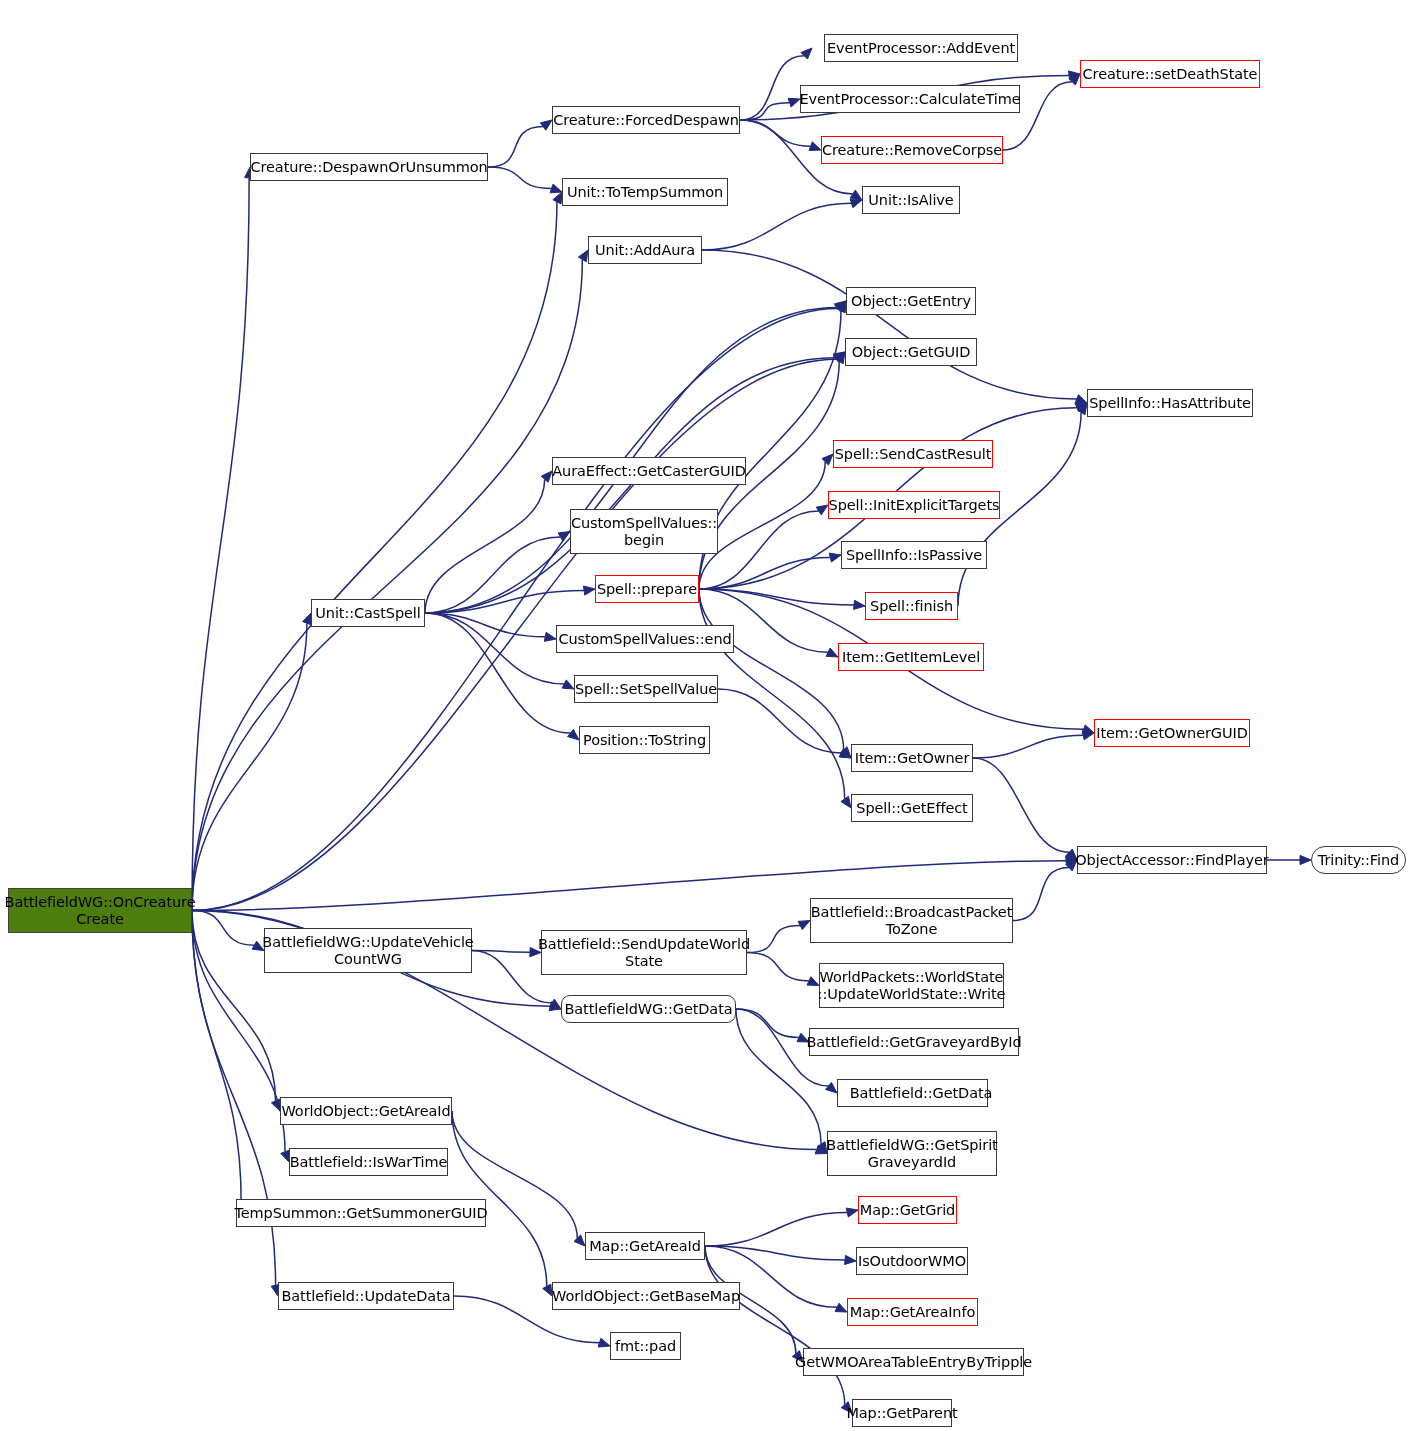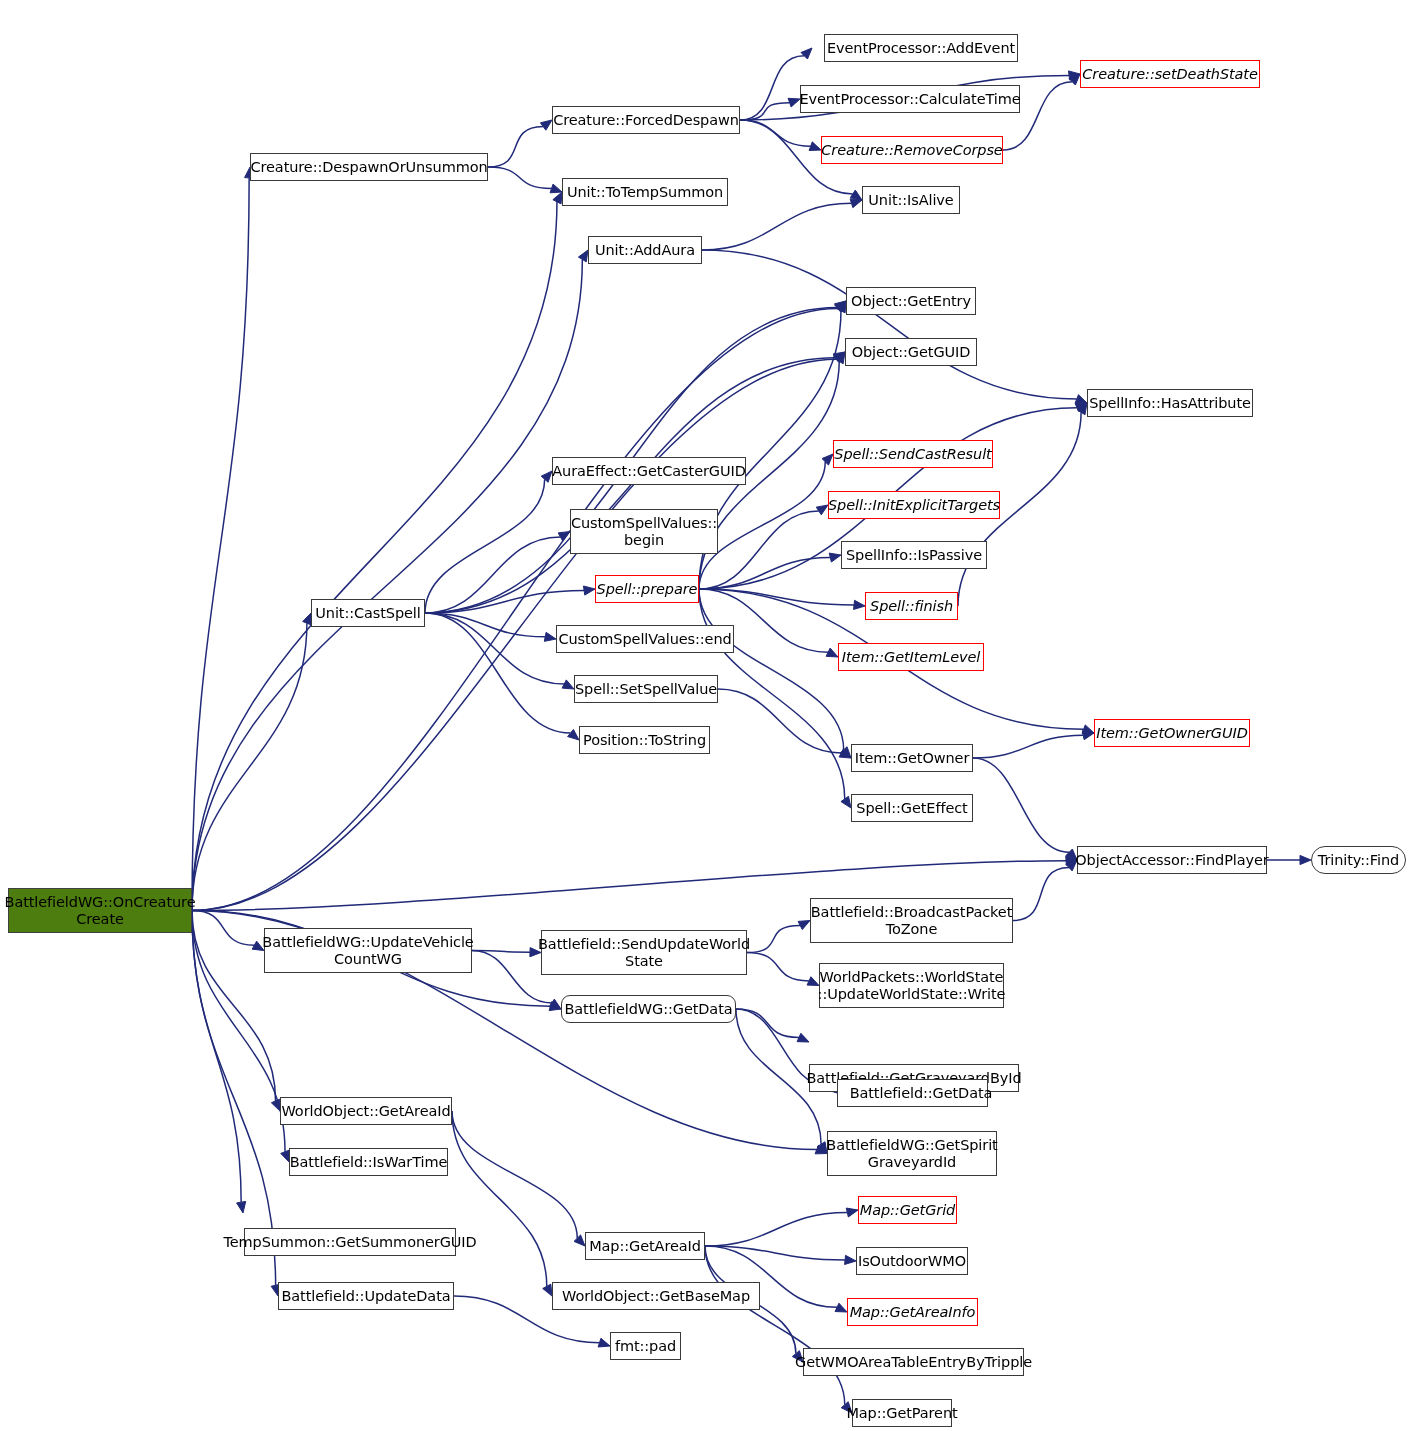--- a/index.html
+++ b/index.html
@@ -14,21 +14,21 @@
     font-size:14.5px;
     line-height:1.12;
     display:flex;
     align-items:center;
     justify-content:center;
     text-align:center;
     white-space:pre-line;
     padding:1px 5px;
     letter-spacing:-0.1px;
   }
-  .node.red{border:1.5px solid #ff0000;font-style:italic;}
+  .node.red{border:1.5px solid #ff0000;}
   .node.current{background:#4d7c0f;border:1px solid #404040;}
   svg.edges{position:absolute;left:0;top:0;width:1411px;height:1431px;pointer-events:none;}
   svg.edges path{fill:none;stroke:#212a78;stroke-width:1.5px;}
   svg.edges polygon{fill:#212a78;stroke:#212a78;stroke-width:1px;}
 </style>
 </head>
 <body>
 
 <div id="canvas">
   <svg class="edges" id="edge-layer" viewBox="0 0 1411 1431">
@@ -196,30 +196,30 @@
       <div class="node" style="left: 1311px; top: 846px; width: 95px; height: 28px; border-radius: 14px;">Trinity::Find</div>
       <div class="node" style="left: 810px; top: 898px; width: 203px; height: 45px;">Battlefield::BroadcastPacket
 ToZone</div>
       <div class="node" style="left: 264px; top: 928px; width: 208px; height: 45px;">BattlefieldWG::UpdateVehicle
 CountWG</div>
       <div class="node" style="left: 541px; top: 930px; width: 206px; height: 45px;">Battlefield::SendUpdateWorld
 State</div>
       <div class="node" style="left: 819px; top: 963px; width: 185px; height: 45px;">WorldPackets::WorldState
 ::UpdateWorldState::Write</div>
       <div class="node" style="left: 561px; top: 995px; width: 175px; height: 28px; border-radius: 9px;">BattlefieldWG::GetData</div>
-      <div class="node" style="left: 809px; top: 1028px; width: 210px; height: 28px; margin-top: 36px;">Battlefield::GetGraveyardById</div>
+      <div class="node" style="left: 809px; top: 1028px; width: 210px; height: 28px;">Battlefield::GetGraveyardById</div>
       <div class="node" style="left: 837px; top: 1079px; width: 151px; height: 28px; padding-left: 22px;">Battlefield::GetData</div>
       <div class="node" style="left: 827px; top: 1131px; width: 170px; height: 45px;">BattlefieldWG::GetSpirit
 GraveyardId</div>
       <div class="node" style="left: 280px; top: 1097px; width: 172px; height: 28px;">WorldObject::GetAreaId</div>
       <div class="node" style="left: 289px; top: 1148px; width: 159px; height: 28px;">Battlefield::IsWarTime</div>
-      <div class="node" style="left: 244px; top: 1199px; width: 212px; height: 28px; margin-top: 29px;">TempSummon::GetSummonerGUID</div>
+      <div class="node" style="left: 236px; top: 1199px; width: 250px; height: 28px;">TempSummon::GetSummonerGUID</div>
       <div class="node" style="left: 585px; top: 1232px; width: 120px; height: 28px;">Map::GetAreaId</div>
       <div class="node red" style="left: 858px; top: 1196px; width: 99px; height: 28px;">Map::GetGrid</div>
       <div class="node" style="left: 856px; top: 1247px; width: 112px; height: 28px;">IsOutdoorWMO</div>
       <div class="node" style="left: 278px; top: 1282px; width: 176px; height: 28px;">Battlefield::UpdateData</div>
-      <div class="node" style="left: 552px; top: 1282px; width: 208px; height: 28px;">WorldObject::GetBaseMap</div>
+      <div class="node" style="left: 552px; top: 1282px; width: 188px; height: 28px;">WorldObject::GetBaseMap</div>
       <div class="node red" style="left: 847px; top: 1298px; width: 131px; height: 28px;">Map::GetAreaInfo</div>
       <div class="node" style="left: 610px; top: 1332px; width: 71px; height: 28px;">fmt::pad</div>
       <div class="node" style="left: 803px; top: 1348px; width: 221px; height: 28px;">GetWMOAreaTableEntryByTripple</div>
       <div class="node" style="left: 852px; top: 1399px; width: 100px; height: 28px;">Map::GetParent</div>
     </div>
 </div>
 
 </body></html>

